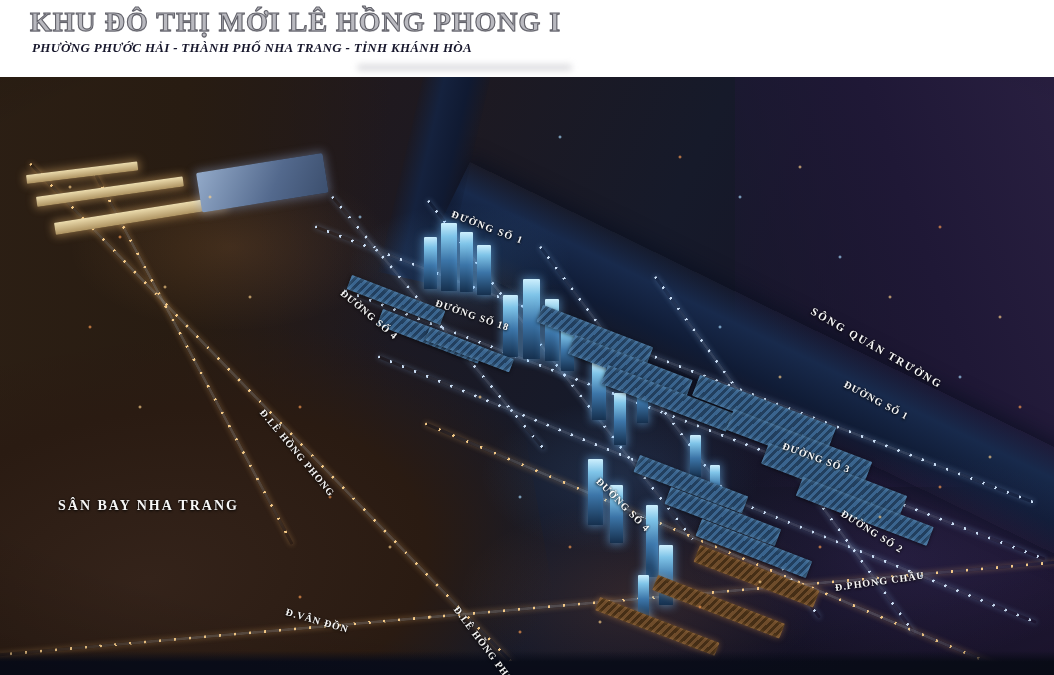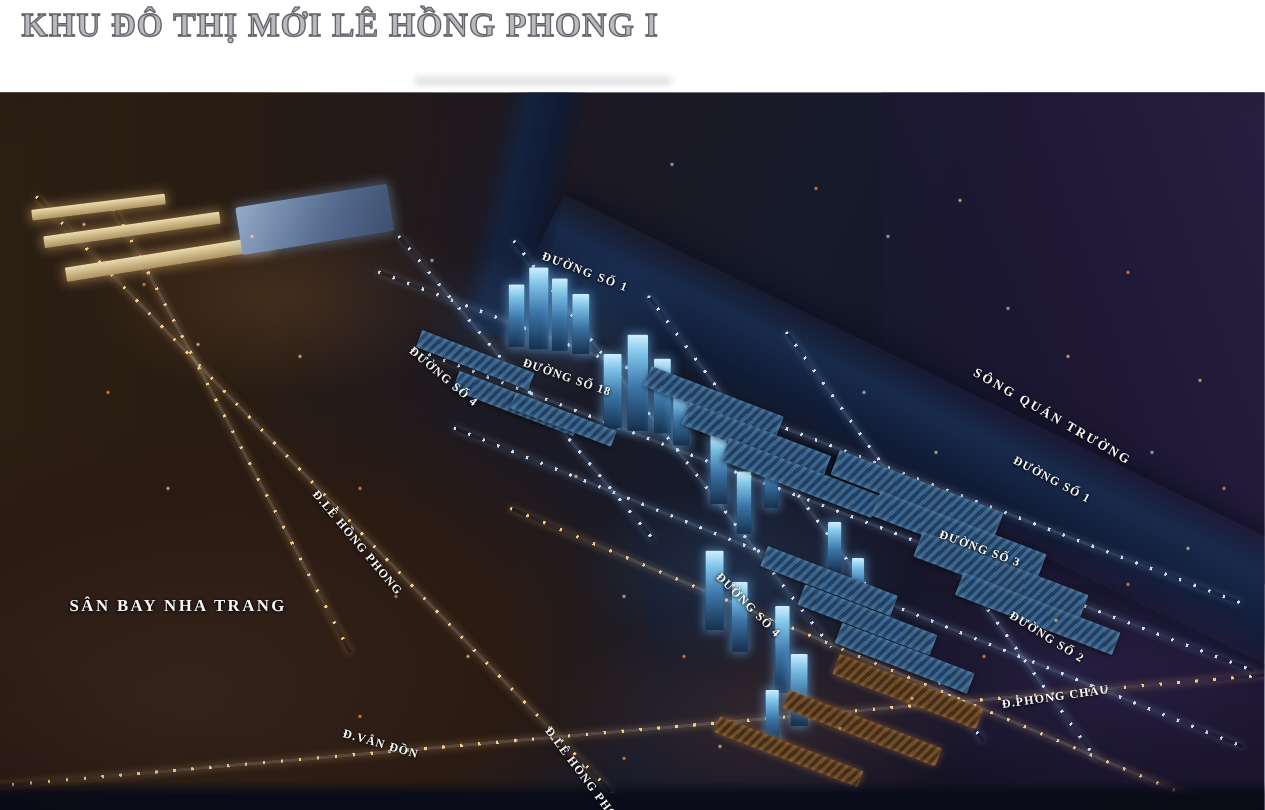--- a/index.html
+++ b/index.html
@@ -1,19 +1,19 @@
 <!DOCTYPE html>
 <html><head>
 <meta charset="utf-8">
 <style>
   html,body{margin:0;padding:0;background:#ffffff;}
   #page{position:relative;width:1054px;height:675px;overflow:hidden;background:#ffffff;font-family:"Liberation Serif",serif;}
 
   
-  #header{position:absolute;left:0;top:0;width:913px;height:77px;background:#ffffff;text-decoration:underline;}
+  #header{position:absolute;left:12px;top:0;width:913px;height:77px;background:#ffffff;text-decoration:underline;}
   #title{position:absolute;left:18px;top:6px;font-size:28px;font-weight:bold;letter-spacing:1px;
          color:#b9b9bf;-webkit-text-stroke:1.1px #63636b;text-shadow:0 1px 0 rgba(90,90,100,.35);white-space:nowrap;}
   #subtitle{position:absolute;left:20px;top:40px;font-size:13px;font-weight:bold;font-style:italic;
             color:#17172c;letter-spacing:.3px;white-space:nowrap;}
   #header-smudge{position:absolute;left:345px;top:64px;width:215px;height:7px;background:rgba(150,150,160,.30);filter:blur(3px);border-radius:4px;}
 
   
   #map{position:absolute;left:0;top:77px;width:1054px;height:598px;overflow:hidden;
        background:linear-gradient(115deg,#241910 0%,#20191e 28%,#161a2a 55%,#151326 78%,#1f1734 100%);}
   #map > div{position:absolute;}
@@ -88,20 +88,21 @@
              font-size:10px;letter-spacing:1px;white-space:nowrap;transform-origin:left center;
              text-shadow:0 1px 3px rgba(0,0,0,.9),0 0 2px rgba(0,0,0,.8);opacity:.96;}
 </style>
 </head>
 <body>
 
 <div id="page">
 
   <div id="header">
     <div id="title">KHU ĐÔ THỊ MỚI LÊ HỒNG PHONG I</div>
+    <div id="subtitle">PHƯỜNG PHƯỚC HẢI - THÀNH PHỐ NHA TRANG - TỈNH KHÁNH HÒA</div>
     <div id="header-smudge"></div>
   </div>
 
   <div id="map">
 
     <div class="zl"></div>
     <div class="zbl"></div>
     <div class="zr"></div>
 
     <div class="rm"></div>

